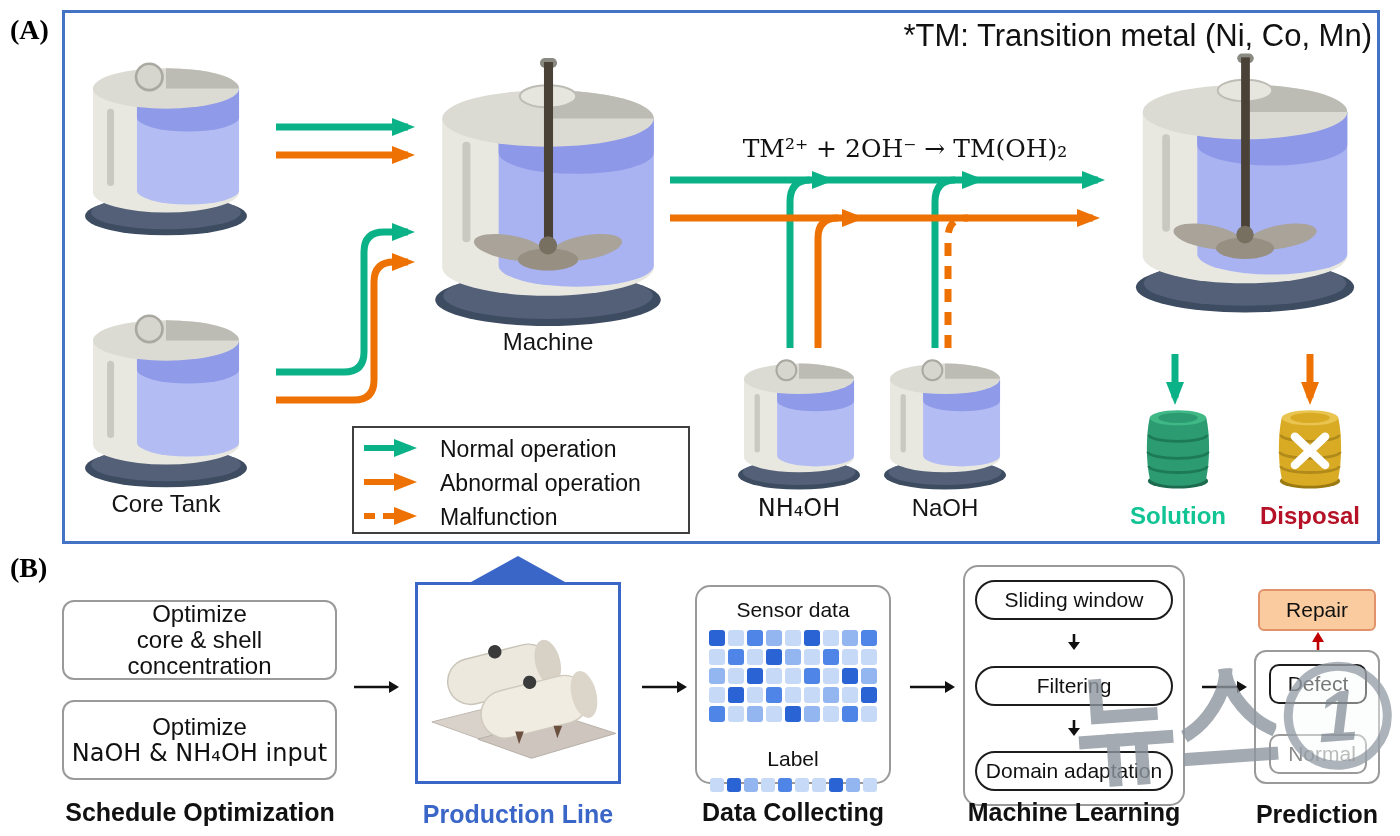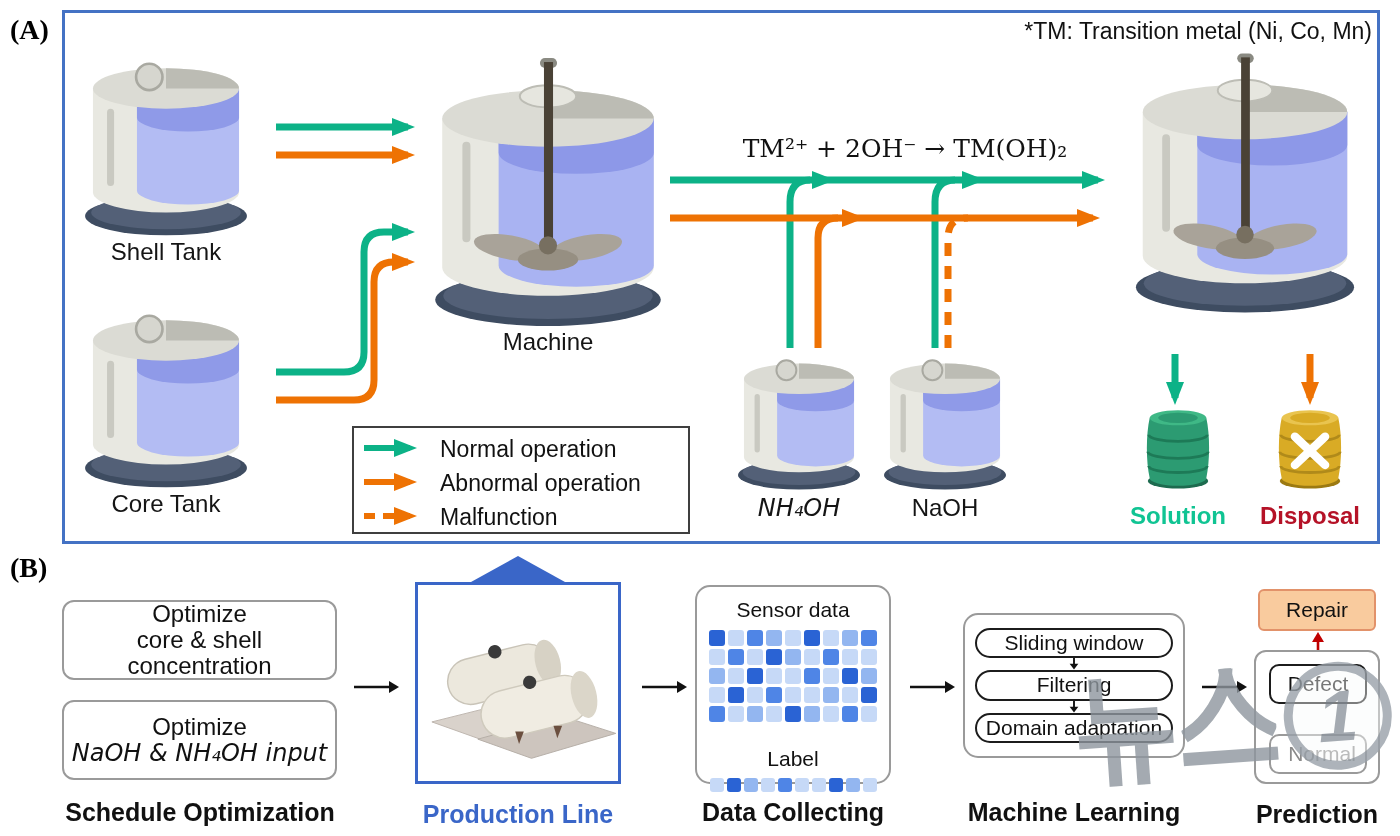--- a/index.html
+++ b/index.html
@@ -6,23 +6,23 @@
     --normal-green:#0cb287; --abnormal-orange:#ee7203; --panel-border-blue:#4472c4;
     --production-blue:#3a66c8; --solution-green:#10c493; --disposal-red:#b51227;
     --repair-fill:#f9cb9e; --repair-border:#e2926a; --defect-arrow-red:#c00000;
   }
   *{margin:0;padding:0;box-sizing:border-box;}
   body{font-family:"Liberation Sans",sans-serif;background:#fff;}
   #stage{position:relative;width:1400px;height:836px;background:#fff;overflow:hidden;}
   .abs{position:absolute;}
   .corner-label{font-family:"Liberation Serif",serif;font-weight:bold;font-size:28px;color:#000;}
   .panel-a{border:3px solid var(--panel-border-blue);background:#fff;}
-  .note{font-size:23px;color:#111;text-align:right;}
+  .note{font-size:31px;color:#111;text-align:right;}
   .tank-label{font-size:24px;color:#151515;text-align:center;}
-  .chem{font-family:"DejaVu Sans","Liberation Sans",sans-serif;font-style:italic;}
+  .chem{font-family:"DejaVu Sans","Liberation Sans",sans-serif;}
   .equation{font-family:"DejaVu Serif","Liberation Serif",serif;font-size:25px;color:#111;text-align:center;}
   .legend-box{border:2px solid #3f3f3f;background:#fff;}
   .legend-text{position:absolute;left:86px;font-size:23px;color:#111;line-height:26px;}
   .out-label{font-size:24px;font-weight:bold;text-align:center;}
   .sg{stroke:var(--normal-green);} .so{stroke:var(--abnormal-orange);}
   .fg{fill:var(--normal-green);}  .fo{fill:var(--abnormal-orange);}
   .sr{stroke:var(--defect-arrow-red);} .fr{fill:var(--defect-arrow-red);}
   .b-box{border:2px solid #9a9a9a;border-radius:12px;background:#fff;display:flex;flex-direction:column;align-items:center;justify-content:center;text-align:center;font-size:24px;color:#111;line-height:26px;}
   .caption{font-size:25px;font-weight:bold;color:#111;text-align:center;}
   .caption-blue{color:var(--production-blue);}
@@ -86,21 +86,20 @@
 <div id="stage">
 
   <div class="abs corner-label" style="left:10px;top:14px">(A)</div>
   <div class="abs panel-a" style="left:62px;top:10px;width:1318px;height:534px"></div>
 
   <div class="abs note" style="right:28px;top:18px">*TM: Transition metal (Ni, Co, Mn)</div>
 
   <svg class="abs" style="left:82px;top:40px" width="168" height="198">
       <use href="#sym-tank" width="100%" height="100%"></use>
     </svg>
-  <div class="abs tank-label" style="left:82px;top:238px;width:168px">Shell Tank</div>
 
   <svg class="abs" style="left:82px;top:292px" width="168" height="198">
       <use href="#sym-tank" width="100%" height="100%"></use>
     </svg>
   <div class="abs tank-label" style="left:82px;top:490px;width:168px">Core Tank</div>
 
   <svg class="abs" style="left:432px;top:56px" width="232" height="272">
       <use href="#sym-mixer" width="100%" height="100%"></use>
     </svg>
   <div class="abs tank-label" style="left:432px;top:328px;width:232px">Machine</div>
@@ -293,21 +292,21 @@
         <div style="background: rgb(198, 217, 247);"></div>
       </div>
   </div>
   <div class="abs caption" style="left:685px;top:798px;width:216px">Data Collecting</div>
 
   <svg class="abs" style="left:908px;top:678px" width="48" height="18" viewBox="0 0 48 18">
     <line x1="2" y1="9" x2="38" y2="9" stroke="#111" stroke-width="2.6"></line>
       <polygon points="37,3 47,9 37,15" fill="#111"></polygon>
   </svg>
 
-  <div class="abs round-panel" style="left:963px;top:613px;width:222px;height:145px">
+  <div class="abs round-panel" style="left:963px;top:565px;width:222px;height:241px">
     <div class="ml-inner">
       <div class="ml-step">Sliding window</div>
       <svg width="18" height="17" viewBox="0 0 18 17">
           <line x1="9" y1="0" x2="9" y2="9" stroke="#111" stroke-width="2.6"></line>
           <polygon points="3,8 15,8 9,16" fill="#111"></polygon>
         </svg>
       <div class="ml-step">Filtering</div>
       <svg width="18" height="17" viewBox="0 0 18 17">
           <line x1="9" y1="0" x2="9" y2="9" stroke="#111" stroke-width="2.6"></line>
           <polygon points="3,8 15,8 9,16" fill="#111"></polygon>

